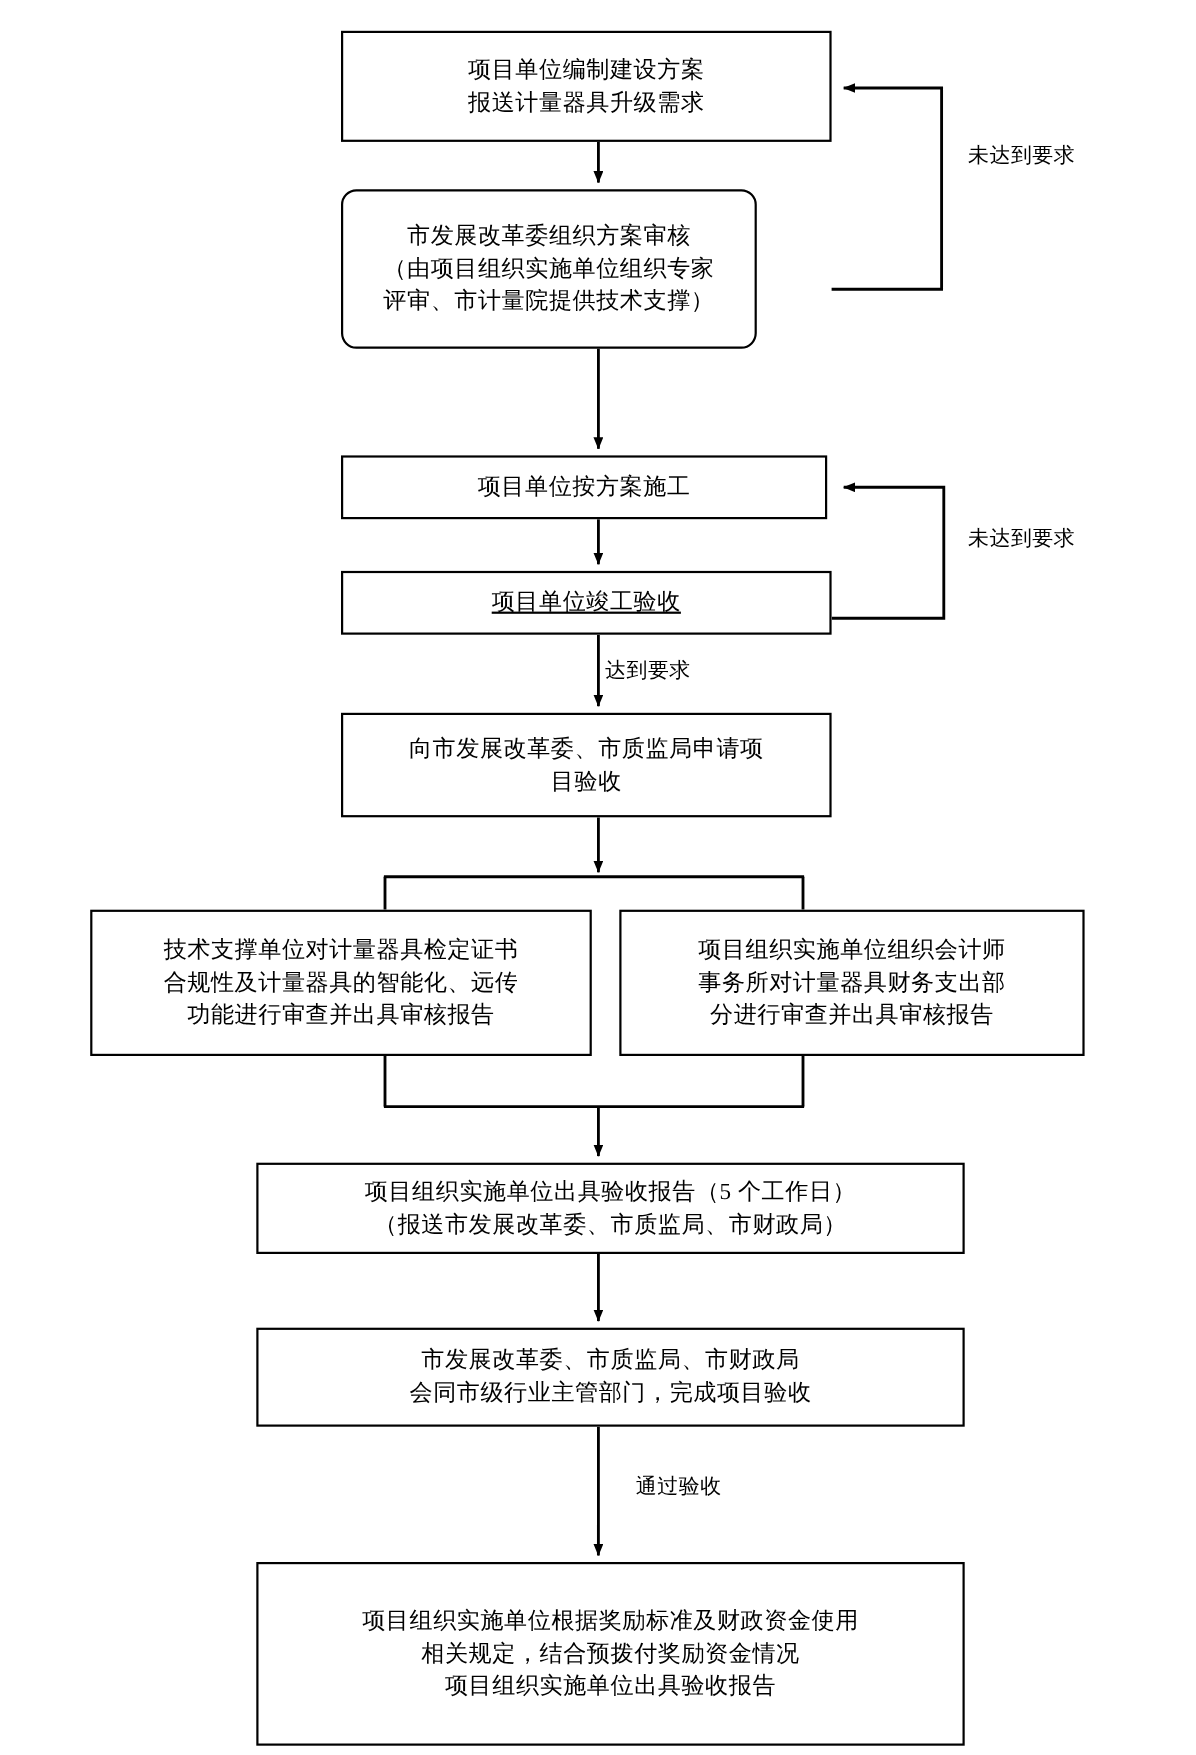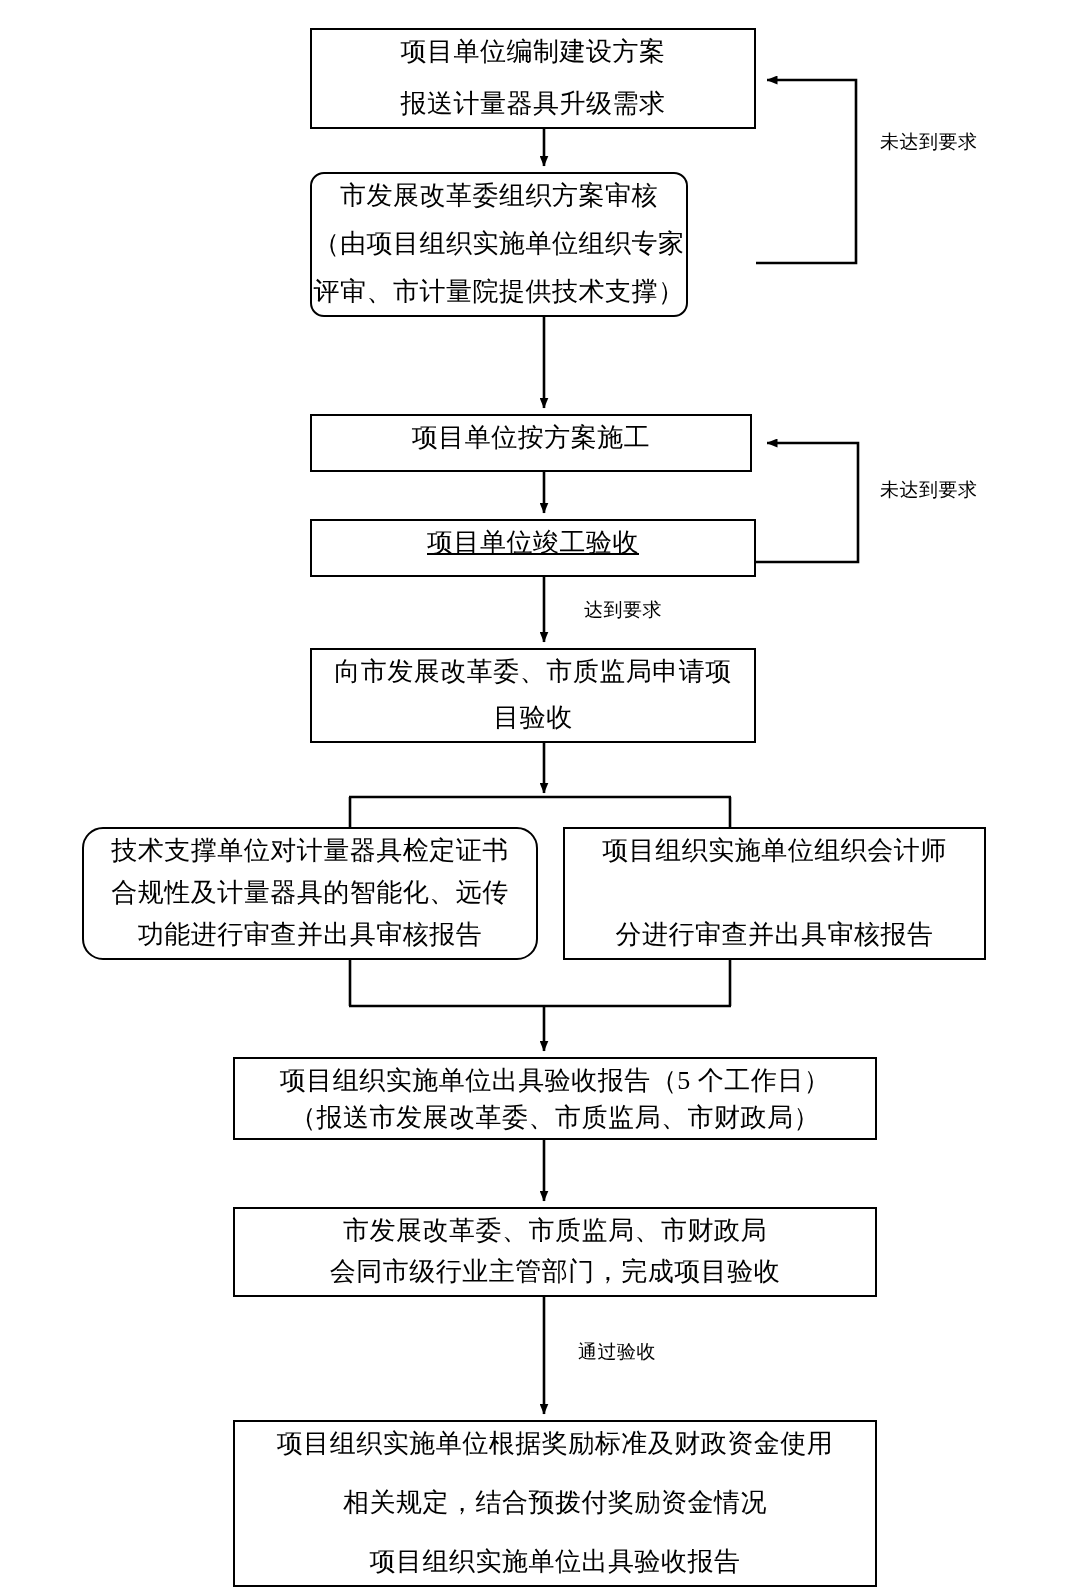--- a/index.html
+++ b/index.html
@@ -28,24 +28,24 @@
     pointer-events: none;
   }
   .node {
     position: absolute;
     box-sizing: border-box;
     border: 2.2px solid #000000;
     background: #ffffff;
     display: flex;
     flex-direction: column;
     align-items: center;
-    justify-content: space-between;
+    justify-content: center;
     text-align: center;
     color: #000000;
-    font-size: 26px;
+    font-size: 21px;
     line-height: 1.42;
     letter-spacing: 0.5px;
     padding: 4px 8px;
   }
   .node .line {
     display: block;
     white-space: nowrap;
   }
   .edge-label {
     position: absolute;
@@ -132,28 +132,29 @@
 
   <div class="node" style="left: 310px; top: 519px; width: 446px; height: 58px; text-decoration: underline;">
     <span class="line">项目单位竣工验收</span>
   </div>
 
   <div class="node" style="left: 310px; top: 648px; width: 446px; height: 95px;">
     <span class="line">向市发展改革委、市质监局申请项</span>
     <span class="line">目验收</span>
   </div>
 
-  <div class="node" style="left: 82px; top: 827px; width: 456px; height: 133px; border-radius: 21px;">
+  <div class="node" style="left: 82px; top: 827px; width: 456px; height: 133px;">
     <span class="line">技术支撑单位对计量器具检定证书</span>
     <span class="line">合规性及计量器具的智能化、远传</span>
     <span class="line">功能进行审查并出具审核报告</span>
   </div>
 
   <div class="node" style="left: 563px; top: 827px; width: 423px; height: 133px;">
     <span class="line">项目组织实施单位组织会计师</span>
+    <span class="line">事务所对计量器具财务支出部</span>
     <span class="line">分进行审查并出具审核报告</span>
   </div>
 
   <div class="node" style="left: 233px; top: 1057px; width: 644px; height: 83px;">
     <span class="line">项目组织实施单位出具验收报告（5 个工作日）</span>
     <span class="line">（报送市发展改革委、市质监局、市财政局）</span>
   </div>
 
   <div class="node" style="left: 233px; top: 1207px; width: 644px; height: 90px;">
     <span class="line">市发展改革委、市质监局、市财政局</span>
@@ -161,16 +162,16 @@
   </div>
 
   <div class="node" style="left: 233px; top: 1420px; width: 644px; height: 167px;">
     <span class="line">项目组织实施单位根据奖励标准及财政资金使用</span>
     <span class="line">相关规定，结合预拨付奖励资金情况</span>
     <span class="line">项目组织实施单位出具验收报告</span>
   </div>
 
   <div class="edge-label" style="left: 880px; top: 130px;">未达到要求</div>
   <div class="edge-label" style="left: 880px; top: 478px;">未达到要求</div>
-  <div class="edge-label" style="left: 584px; top: 598px;">达到要求</div>
+  <div class="edge-label" style="left: 550px; top: 598px;">达到要求</div>
   <div class="edge-label" style="left: 578px; top: 1340px;">通过验收</div>
 
 </div>
 
 </body></html>

